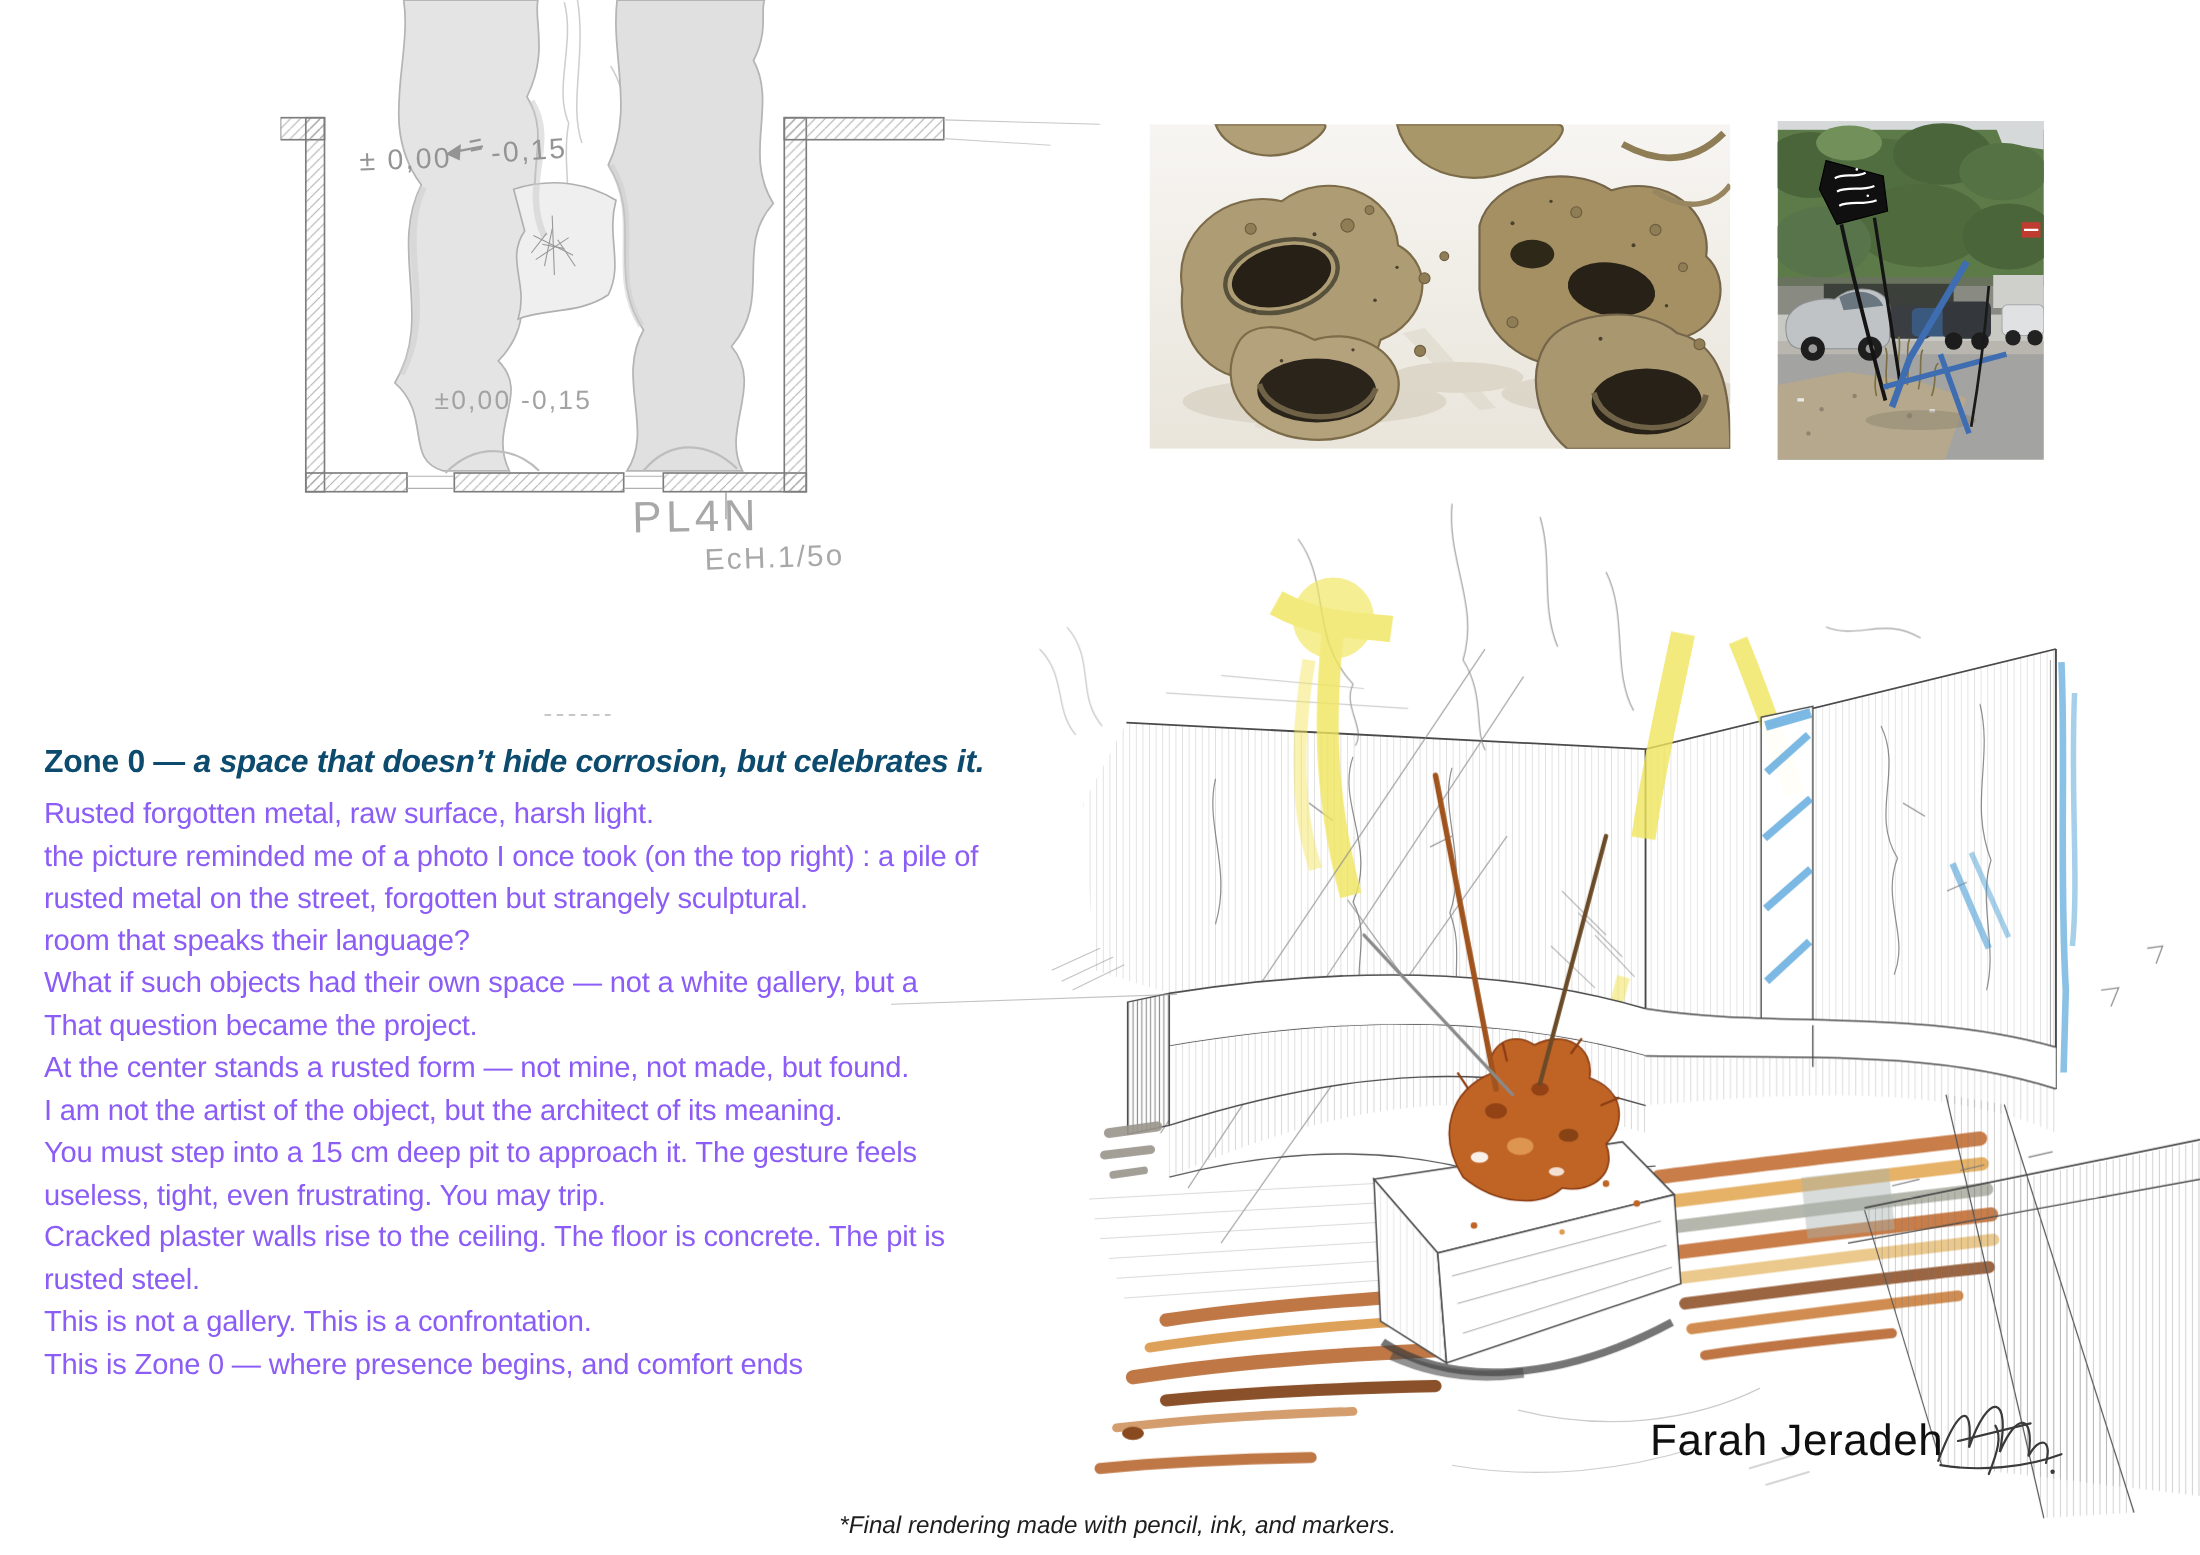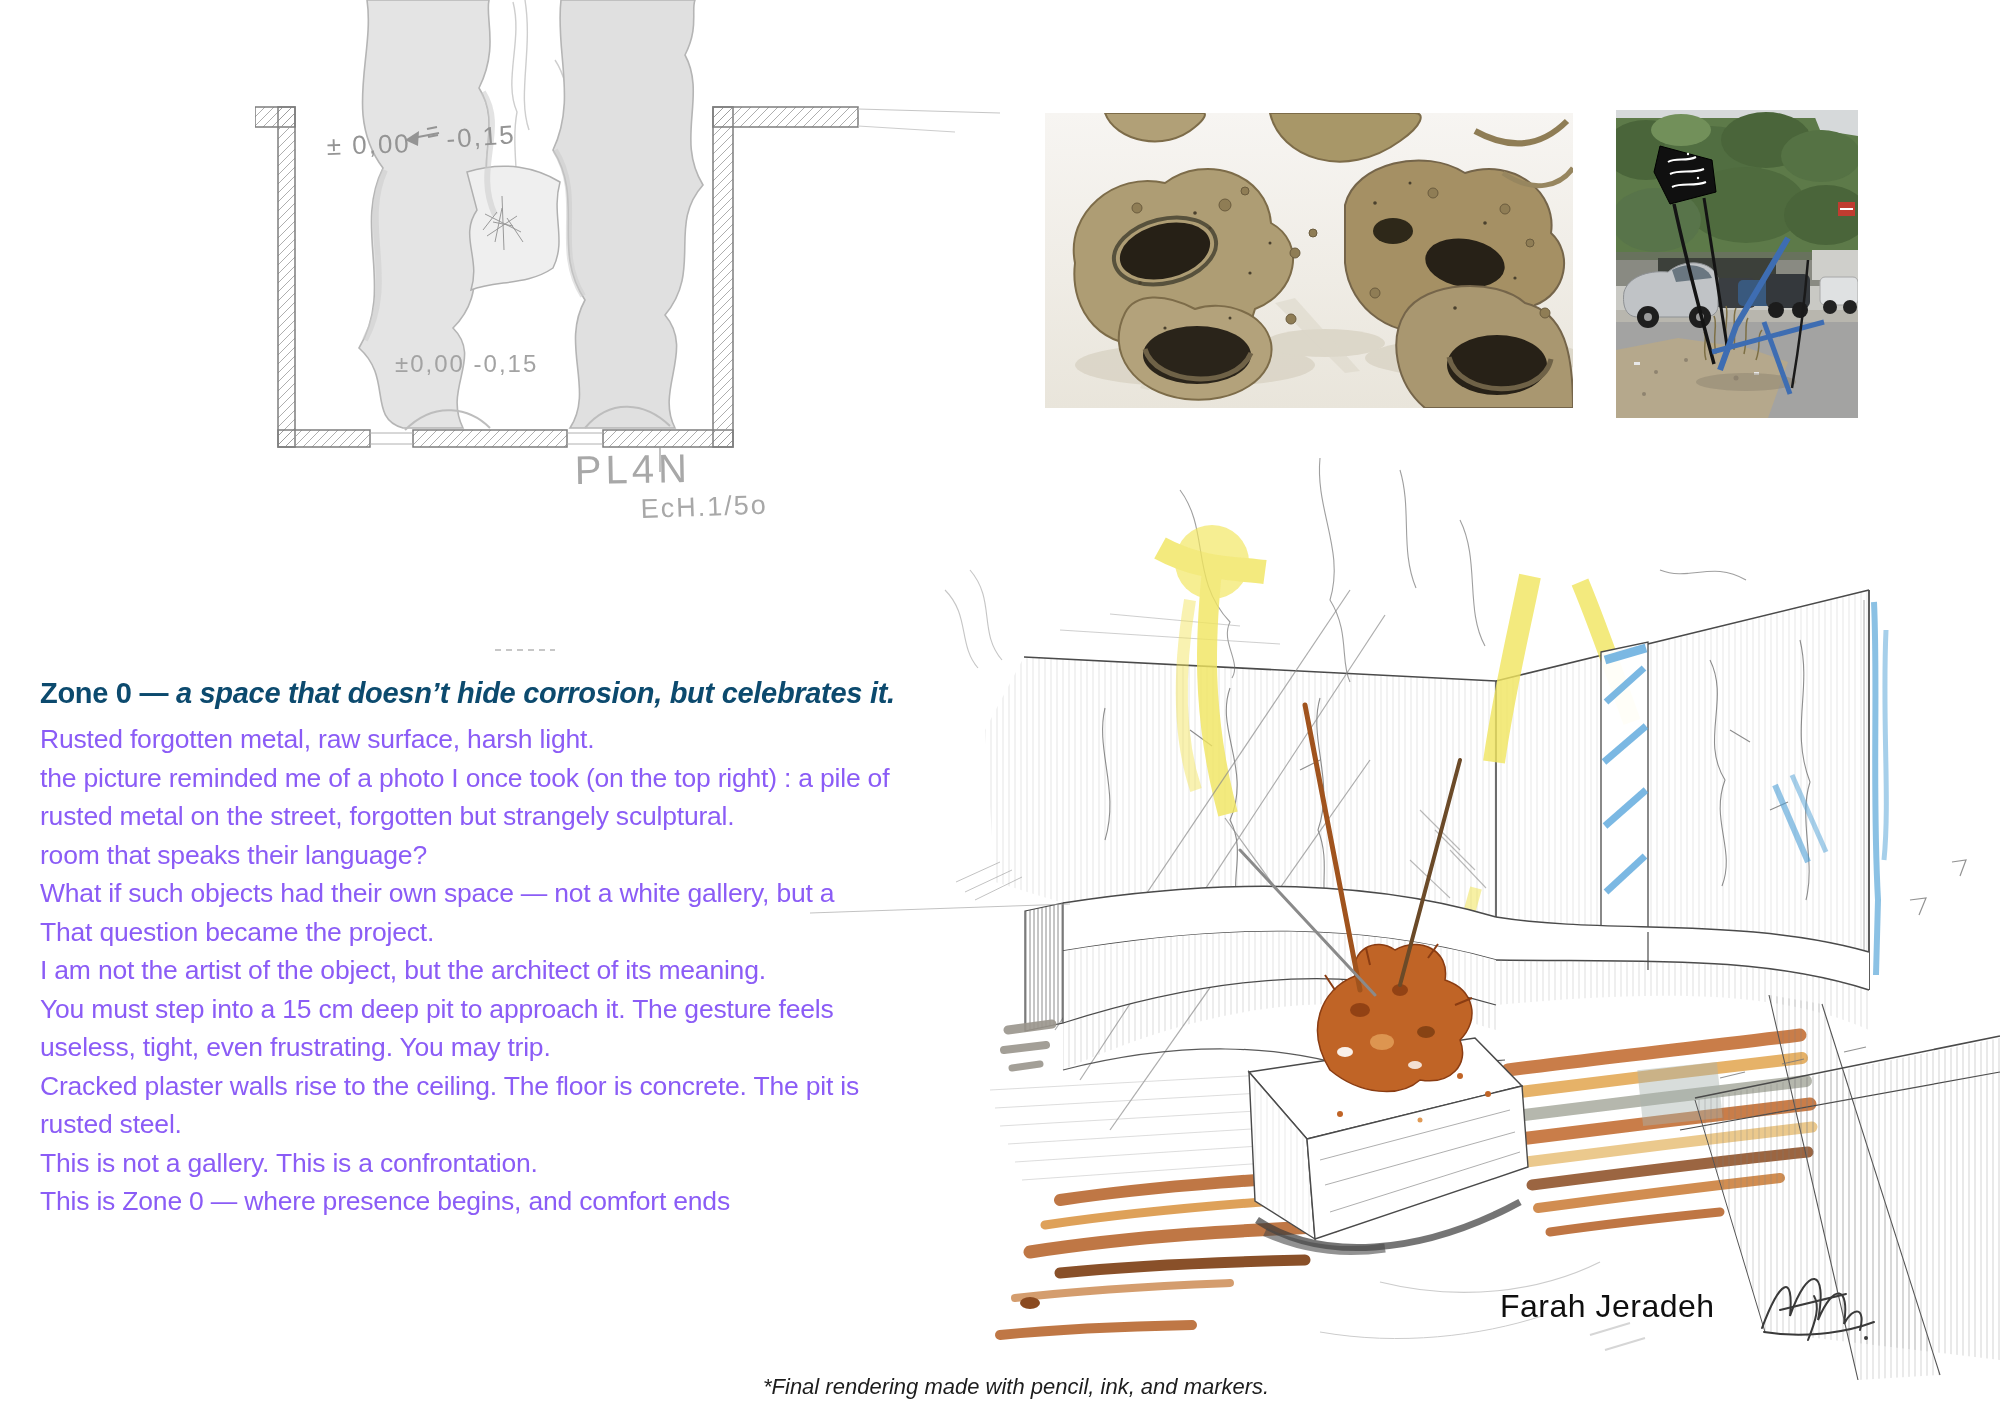--- a/index.html
+++ b/index.html
@@ -7,21 +7,21 @@
   body{width:2000px;height:1414px;position:relative;overflow:hidden;
        font-family:"Liberation Sans",sans-serif;color:#1a1a1a;}
   .abs{position:absolute;}
   
   .article{left:40px;top:672px;width:930px;z-index:5;}
   .heading{font-size:29px;line-height:42px;margin:0 0 6px 0;letter-spacing:-0.3px;color:#0c4a6e;}
   .heading .hb{font-weight:700;}
   .heading .hi{font-style:italic;}
   .body-line{font-size:26.5px;line-height:38.5px;letter-spacing:-0.2px;color:#8b5cf6;}
   .caption{left:763px;top:1374px;font-size:22px;font-style:italic;color:#1d1d1d;z-index:6;}
-  .author{left:1500px;top:1288px;font-size:32px;letter-spacing:0.5px;color:#0f0f0f;z-index:6;}
+  .author{left:1500px;top:1288px;font-size:40px;letter-spacing:0.5px;color:#0f0f0f;z-index:6;}
   svg{display:block;}
   .art{z-index:1;}
 </style>
 </head>
 <body>
 
 <svg class="abs art" style="left:255px;top:0;" width="760" height="660" viewBox="0 0 760 660">
   <defs>
     <pattern id="dh" width="9" height="9" patternUnits="userSpaceOnUse">
       <path d="M0,9 L9,0" stroke="#9a9a9a" stroke-width="1" opacity="0.8"></path>
@@ -451,20 +451,21 @@
 </svg>
 
 <div class="abs article">
   <h1 class="heading"><span class="hb">Zone 0</span><span> — </span><span class="hi">a space that doesn’t hide corrosion, but celebrates it.</span></h1>
   <div class="body-line">Rusted forgotten metal, raw surface, harsh light.</div>
   <div class="body-line">the picture reminded me of a photo I once took (on the top right) : a pile of</div>
   <div class="body-line">rusted metal on the street, forgotten but strangely sculptural.</div>
   <div class="body-line">room that speaks their language?</div>
   <div class="body-line">What if such objects had their own space — not a white gallery, but a</div>
   <div class="body-line">That question became the project.</div>
+  <div class="body-line">At the center stands a rusted form — not mine, not made, but found.</div>
   <div class="body-line">I am not the artist of the object, but the architect of its meaning.</div>
   <div class="body-line">You must step into a 15 cm deep pit to approach it. The gesture feels</div>
   <div class="body-line">useless, tight, even frustrating. You may trip.</div>
   <div class="body-line">Cracked plaster walls rise to the ceiling. The floor is concrete. The pit is</div>
   <div class="body-line">rusted steel.</div>
   <div class="body-line">This is not a gallery. This is a confrontation.</div>
   <div class="body-line">This is Zone 0 — where presence begins, and comfort ends</div>
 </div>
 
 <div class="abs caption">*Final rendering made with pencil, ink, and markers.</div>

